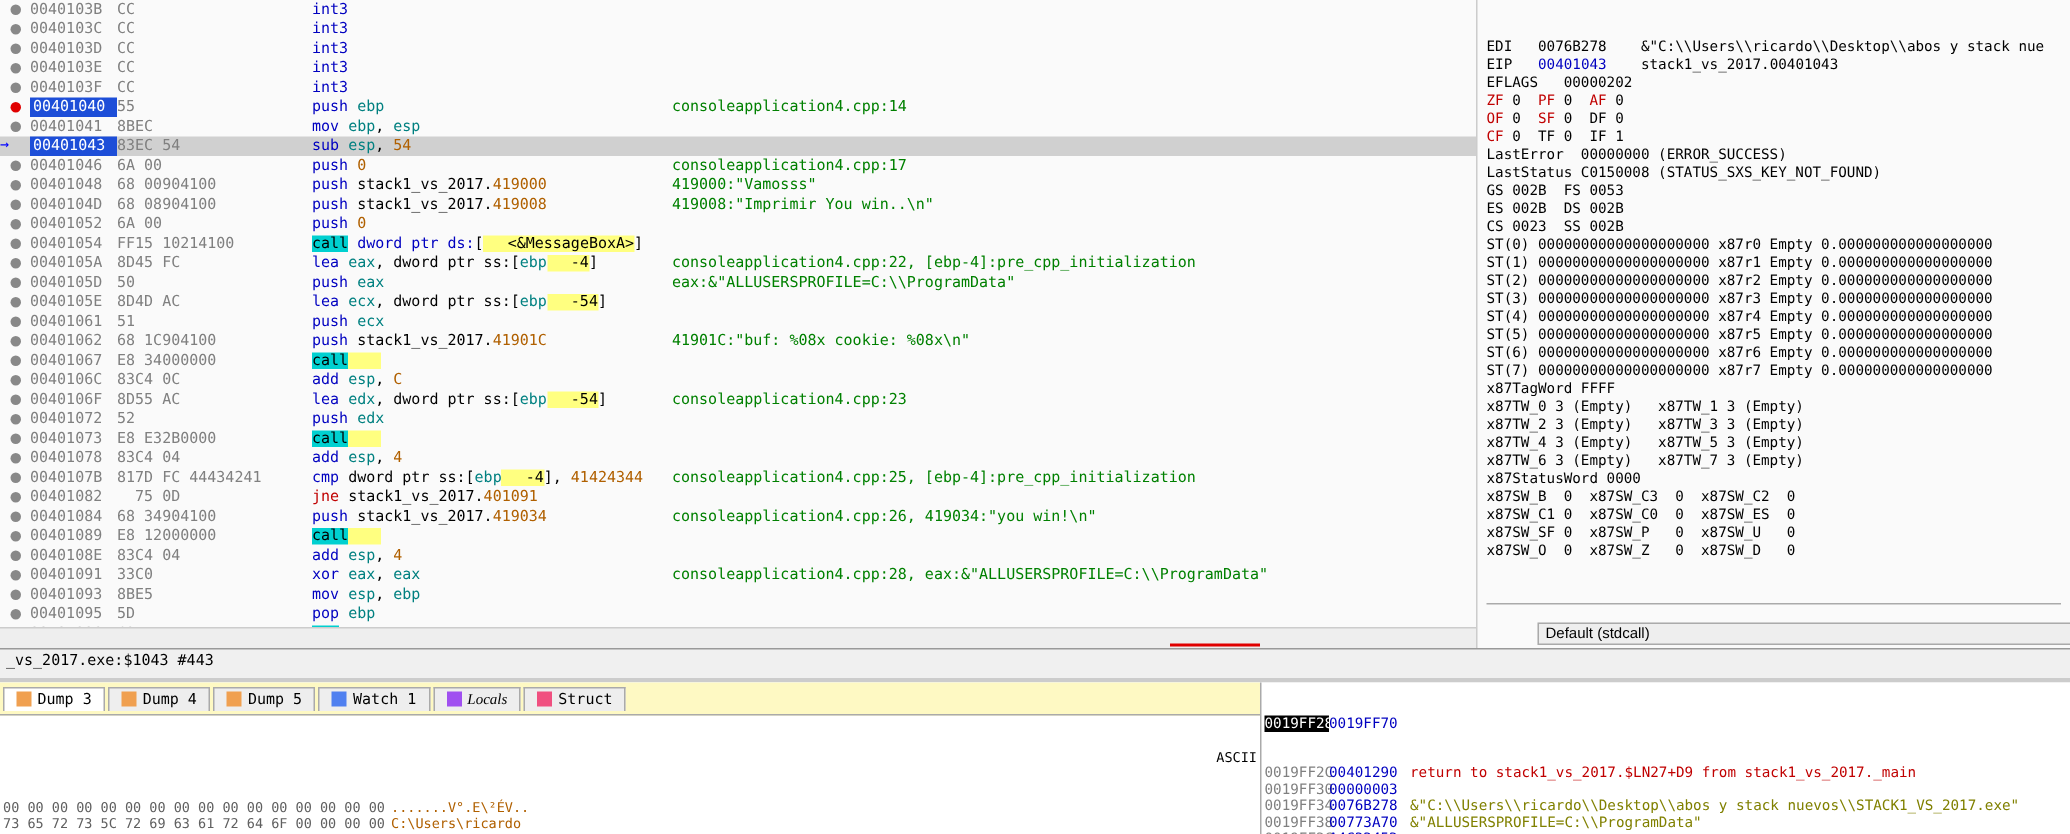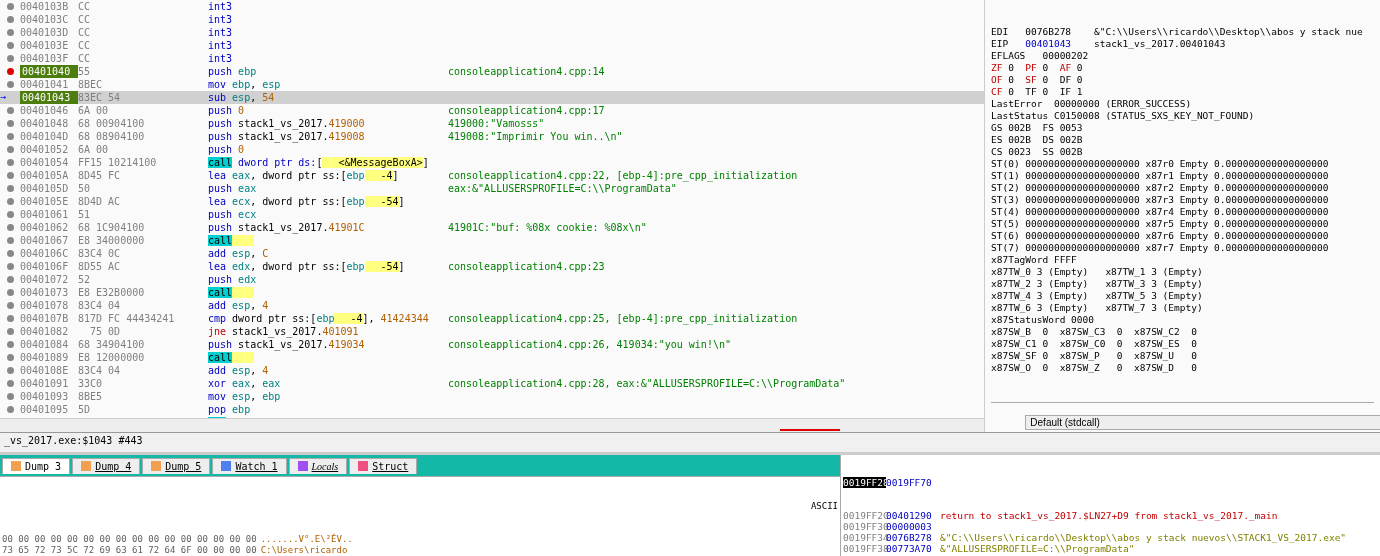--- a/index.html
+++ b/index.html
@@ -29,21 +29,21 @@
 .disasm-row {
   display: flex;
   white-space: pre;
   height: 13px;
 }
 .disasm-row.sel { background: #d0d0d0; }
 .bp-col { width: 20px; display: flex; align-items: center; justify-content: center; }
 .bp-dot { width: 7px; height: 7px; border-radius: 50%; background: #888; }
 .bp-red { background: #e00000; }
 .addr-col { width: 58px; color: #808080; }
-.addr-col.hi { background: #4d7c0f; color: #fff; padding: 0 2px; }
+.addr-col.hi { background: #1d4ed8; color: #fff; padding: 0 2px; }
 .bytes-col { width: 130px; color: #808080; }
 .asm-col { width: 240px; }
 .cmt-col { flex: 1; color: #008000; }
 .mnem { color: #0000c0; }
 .reg { color: #008080; }
 .num { color: #b06000; }
 .call-bg { background: #00d0d0; color: #000; }
 .highlight-y { background: #ffff80; padding-left: 16px; }
 .jne { color: #c00000; }
 .eip-arrow {
@@ -86,37 +86,37 @@
   height: 104px;
   border-top: 3px solid #ccc;
 }
 .dump-pane {
   width: 840px;
   background: #fff;
 }
 .tab-bar {
   display: flex;
   height: 22px;
-  background: #14b8a6;
+  background: #fef9c3;
   border-bottom: 1px solid #aaa;
   align-items: center;
   gap: 2px;
   padding: 0 2px;
 }
 .tab {
   padding: 2px 8px;
   background: #fff;
   border: 1px solid #aaa;
   border-bottom: none;
   font-size: 10px;
   display: flex;
   align-items: center;
   gap: 4px;
 }
-.tab.inactive { background: #eee; text-decoration: underline; }
+.tab.inactive { background: #eee; }
 .tab-icon { width: 10px; height: 10px; display: inline-block; }
 .tab-icon.d { background: #f0a050; }
 .tab-icon.w { background: #5080f0; }
 .tab-icon.l { background: #a050f0; font-style: italic; font-family: serif; color: #a050f0; }
 .tab-icon.s { background: #f05080; }
 .dump-content {
   white-space: pre;
   font-size: 9px;
   line-height: 11px;
   padding: 2px;

